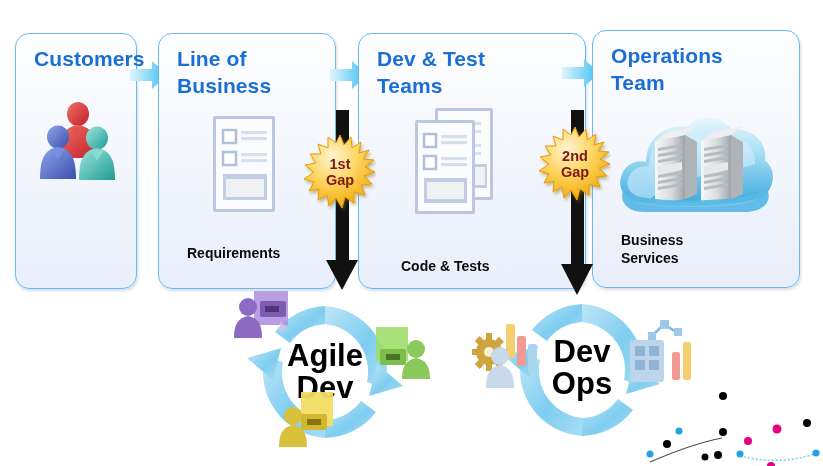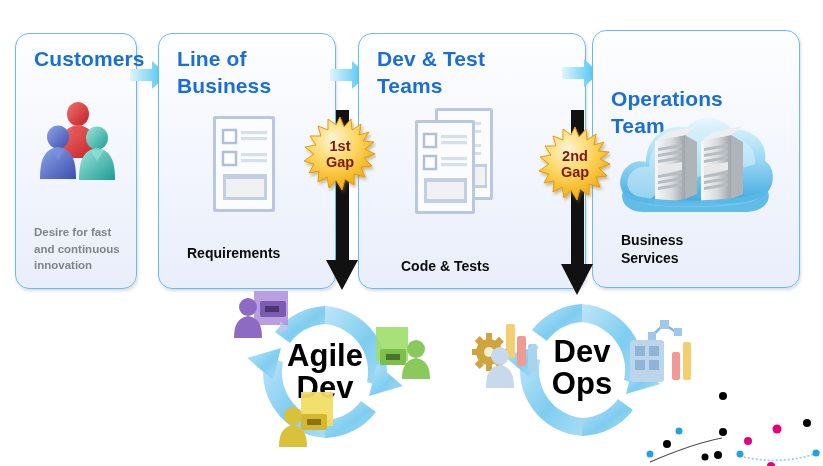--- a/index.html
+++ b/index.html
@@ -109,21 +109,20 @@
         </g>
 
         <g>
           <ellipse cx="59" cy="42" rx="11" ry="11.5" fill="url(#pTeal)"></ellipse>
           <path d="M59 52 C45 54 41 65 41 84 L77 84 C77 65 73 54 59 52 Z" fill="url(#pTeal)"></path>
           <path d="M52 54 L59 65 L66 54 Z" fill="#8fdcd3" opacity=".85"></path>
         </g>
       </svg>
     </span>
 
-    <div class="panel-subtext" style="left:18px;top:190px;width:96px;">Desire for fast and continuous innovation</div>
   </div>
 
   <span class="flow-arrow" style="left:130px;top:60px;">
     <svg width="38" height="30" viewBox="0 0 38 30">
       <defs>
         <linearGradient id="ar1" x1="0" y1="0" x2="1" y2="0">
           <stop offset="0" stop-color="#dff4fd"></stop>
             <stop offset="1" stop-color="#3cc1f2"></stop>
         </linearGradient>
       </defs>
@@ -189,21 +188,21 @@
     <div class="panel-caption" style="left:42px;top:223px;text-align:right;">Code &amp; Tests</div>
   </div>
 
   <span class="flow-arrow" style="left:562px;top:58px;">
     <svg width="38" height="30" viewBox="0 0 38 30">
       <path d="M0 9 L22 9 L22 1 L37 15 L22 29 L22 21 L0 21 Z" fill="url(#ar1)"></path>
     </svg>
   </span>
 
   <div class="panel" style="left:592px;top:30px;width:208px;height:258px;">
-    <div class="panel-title" style="width:120px;margin-top:43px;">Operations Team</div>
+    <div class="panel-title" style="width:120px;">Operations Team</div>
 
     <span class="icon-abs" style="left:20px;top:68px;width:164px;height:122px;">
       <svg width="164" height="122" viewBox="0 0 164 122">
         <defs>
           <linearGradient id="cloudG" x1="0" y1="0" x2="0" y2="1">
             <stop offset="0" stop-color="#e8f7fd"></stop>
             <stop offset="40%" stop-color="#a9dff5"></stop>
             <stop offset="100%" stop-color="#3fa9e0"></stop>
           </linearGradient>
           <linearGradient id="srvG" x1="0" y1="0" x2="1" y2="0">
@@ -260,21 +259,21 @@
     <div class="panel-caption" style="left:28px;top:200px;width:120px;">Business Services</div>
   </div>
 
   <span class="v-arrow" style="left:325px;top:110px;">
     <svg width="34" height="180" viewBox="0 0 34 180">
       <rect x="11" y="0" width="13" height="156" fill="#111"></rect>
       <polygon points="1,150 33,150 17,180" fill="#111"></polygon>
     </svg>
   </span>
 
-  <span class="gap" style="left:304px;top:116px;">
+  <span class="gap" style="left:304px;top:134px;">
     <svg width="72" height="78" viewBox="0 0 72 78">
       <defs>
         <radialGradient id="gapG" cx="40%" cy="30%" r="75%">
           <stop offset="0" stop-color="#fff4d2"></stop>
           <stop offset="45%" stop-color="#fdd766"></stop>
           <stop offset="100%" stop-color="#f0a500"></stop>
         </radialGradient>
         <filter id="gapShadow" x="-30%" y="-30%" width="170%" height="170%">
           <feDropShadow dx="1.5" dy="2.5" stdDeviation="1.6" flood-color="#8a6a12" flood-opacity=".45"></feDropShadow>
         </filter>

